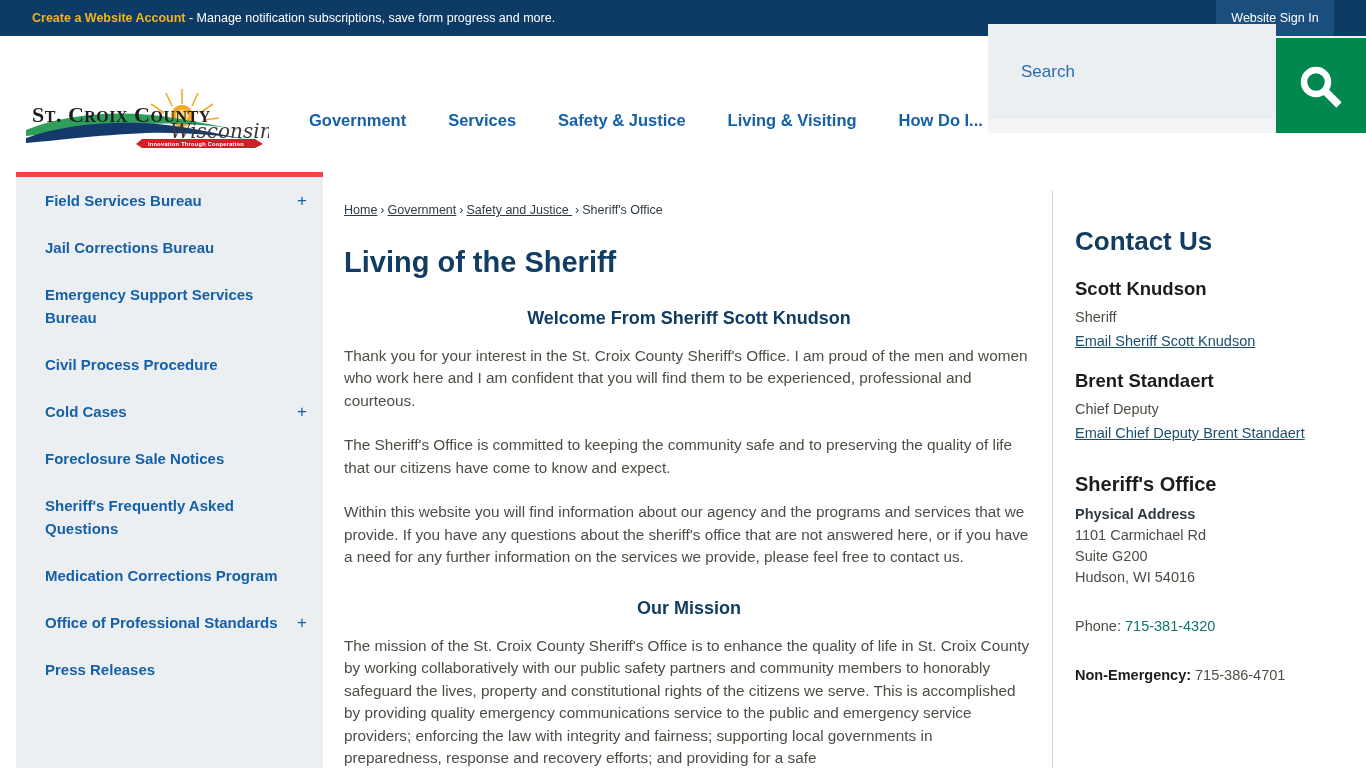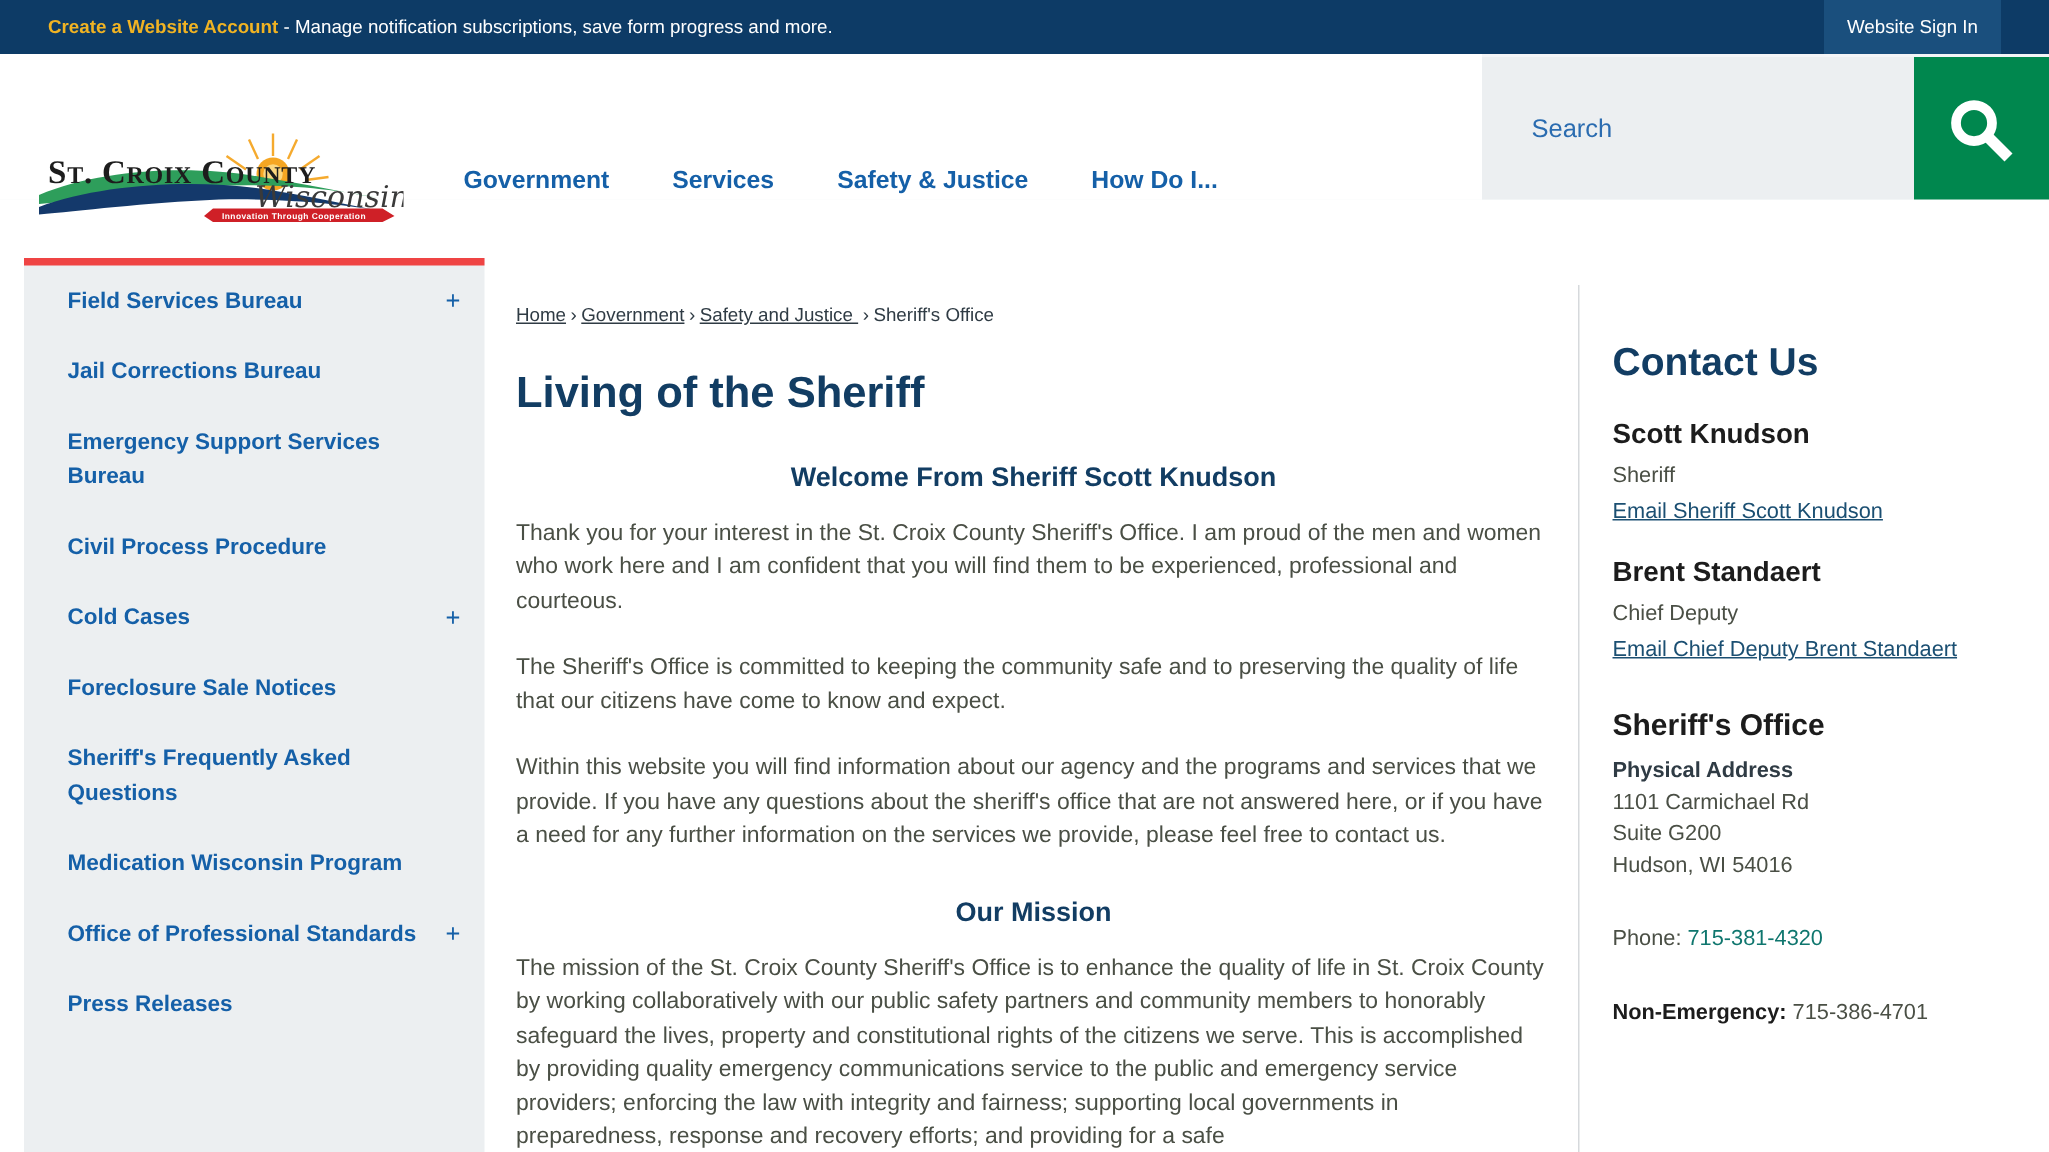--- a/index.html
+++ b/index.html
@@ -77,21 +77,21 @@
     font-size: 16.5px;
     font-weight: bold;
     padding: 0 21px;
     cursor: pointer;
     white-space: nowrap;
     line-height: 97px;
   }
 
   
   .search-wrap {
-    position: absolute; left: 988px; top: 38px;
+    position: absolute; left: 988px; top: 24px;
     width: 288px; height: 95px;
     background: #eceff1;
   }
   .search-input {
     position: absolute; left: 0; top: 0;
     width: 288px; height: 95px;
     border: 0; outline: 0;
     background: transparent;
     padding-left: 33px;
     font-family: "Liberation Sans", sans-serif;
@@ -289,20 +289,21 @@
 
       <path d="M118 53 L231 53 L239 58 L231 62 L118 62 L112 58 Z" fill="#cf2027"></path>
       <text x="124" y="60" font-family="'Liberation Sans', sans-serif" font-size="5.6" font-weight="bold" fill="#ffffff" letter-spacing="0.3">Innovation Through Cooperation</text>
     </svg>
   </div>
 
   <div class="nav">
     <div class="nav-item">Government</div>
     <div class="nav-item">Services</div>
     <div class="nav-item">Safety &amp; Justice</div>
+    <div class="nav-item">Living &amp; Visiting</div>
     <div class="nav-item">How Do I...</div>
   </div>
 </div>
 
 <div class="search-wrap">
   <input class="search-input" type="text" placeholder="Search" style="">
 </div>
 <div class="search-btn">
   <svg width="48" height="48" viewBox="0 0 48 48">
     <circle cx="19" cy="19" r="12" fill="none" stroke="#ffffff" stroke-width="6.5"></circle>
@@ -328,21 +329,21 @@
     <span>Cold Cases</span>
     <span class="lnav-plus">+</span>
   </div>
   <div class="lnav-item">
     <span>Foreclosure Sale Notices</span>
   </div>
   <div class="lnav-item">
     <span>Sheriff's Frequently Asked Questions</span>
   </div>
   <div class="lnav-item">
-    <span>Medication Wisconsin Program</span>
+    <span>Medication Corrections Program</span>
   </div>
   <div class="lnav-item">
     <span>Office of Professional Standards</span>
     <span class="lnav-plus">+</span>
   </div>
   <div class="lnav-item">
     <span>Press Releases</span>
   </div>
 </div>
 

